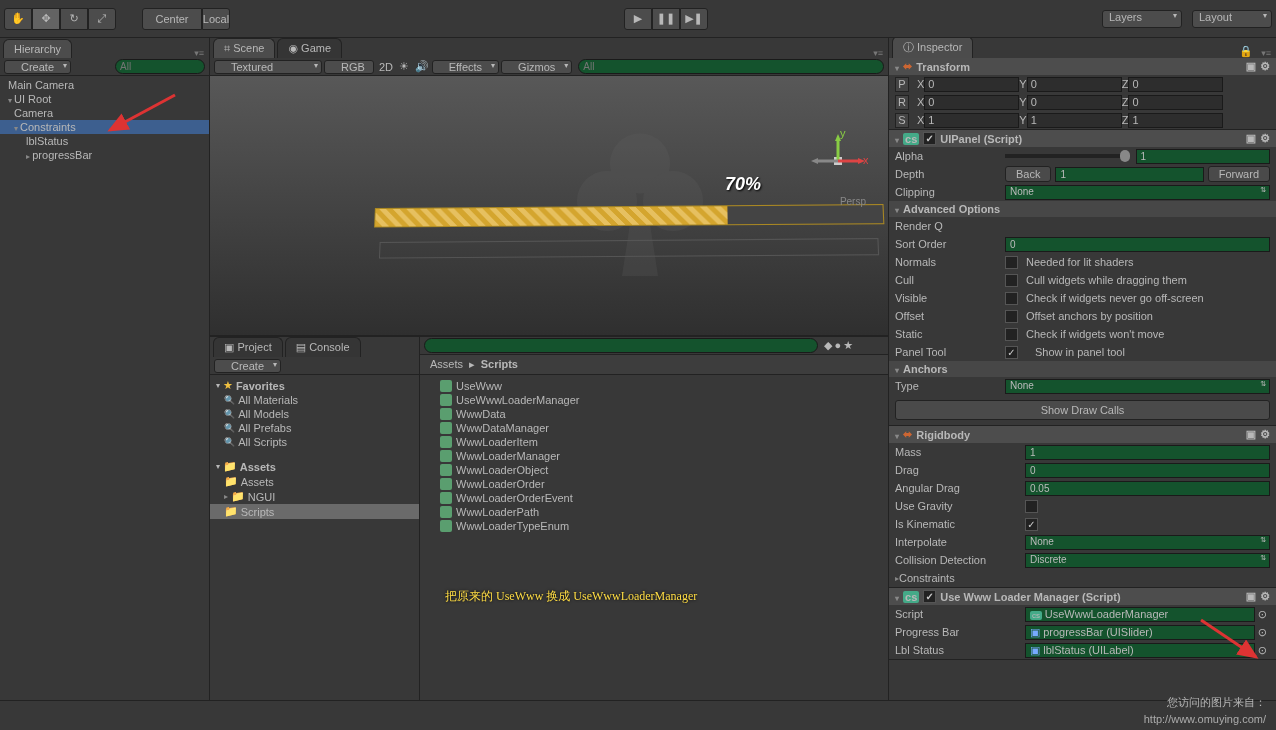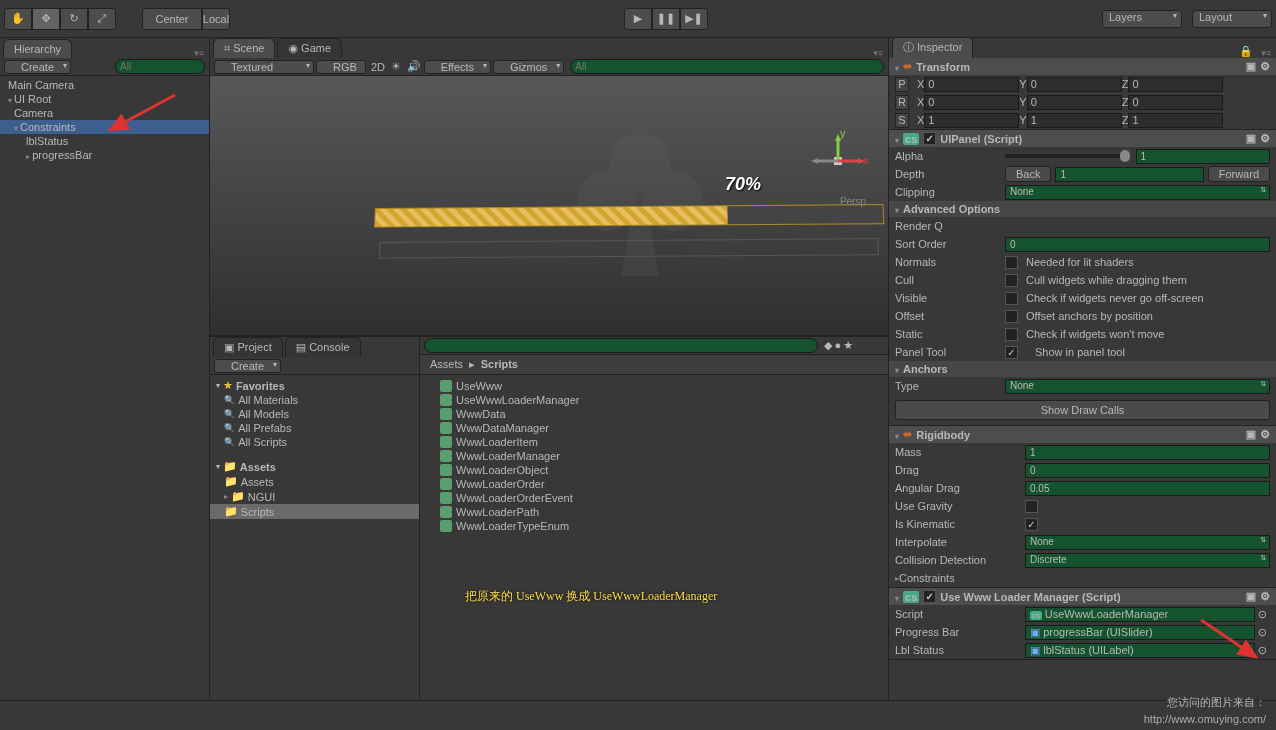--- a/index.html
+++ b/index.html
@@ -135,21 +135,21 @@
   </div>
 
   <div class="center">
     <div class="tab-row">
       <div class="tab">⌗ <span>Scene</span></div>
       <div class="tab inactive">◉ <span>Game</span></div>
       <div style="flex:1"></div>
         <span style="font-size:9px;color:#777;padding:0 5px">▾≡</span>
     </div>
     <div class="sub-bar">
-      <div class="item" style="width:100px"><span>Textured</span></div>
+      <div class="item" style="width:108px"><span>Textured</span></div>
       <div class="item" style="width:50px"><span>RGB</span></div>
       <div style="padding:0 3px;cursor:pointer">2D</div>
       <div style="padding:0 3px">☀</div>
       <div style="padding:0 3px">🔊</div>
       <div class="item"><span>Effects</span></div>
       <div class="item"><span>Gizmos</span></div>
       <input class="insp-field" style="width: 200px; border-radius: 8px; margin-left: 4px;" placeholder="All">
     </div>
     <div class="scene-view">
       <div class="content">
@@ -284,21 +284,21 @@
             </div>
             <div class="asset-row">
               <span class="cs-icon"></span>
               <span>WwwLoaderPath</span>
             </div>
             <div class="asset-row">
               <span class="cs-icon"></span>
               <span>WwwLoaderTypeEnum</span>
             </div>
           </div>
-        <div class="annotation" style="left:465px;bottom:125px">把原来的 UseWww 换成 UseWwwLoaderManager</div>
+        <div class="annotation" style="left:445px;bottom:125px">把原来的 UseWww 换成 UseWwwLoaderManager</div>
         <svg class="arrow-red" style="right:10px;bottom:65px" width="70" height="50">
           <line x1="5" y1="5" x2="60" y2="42" stroke="#d33" stroke-width="3" marker-end="url(#ah1)"></line>
         </svg>
       </div>
     </div>
   </div>
 
   <div class="right">
     <div class="tab-row">
         <div class="tab">ⓘ <span>Inspector</span></div>

